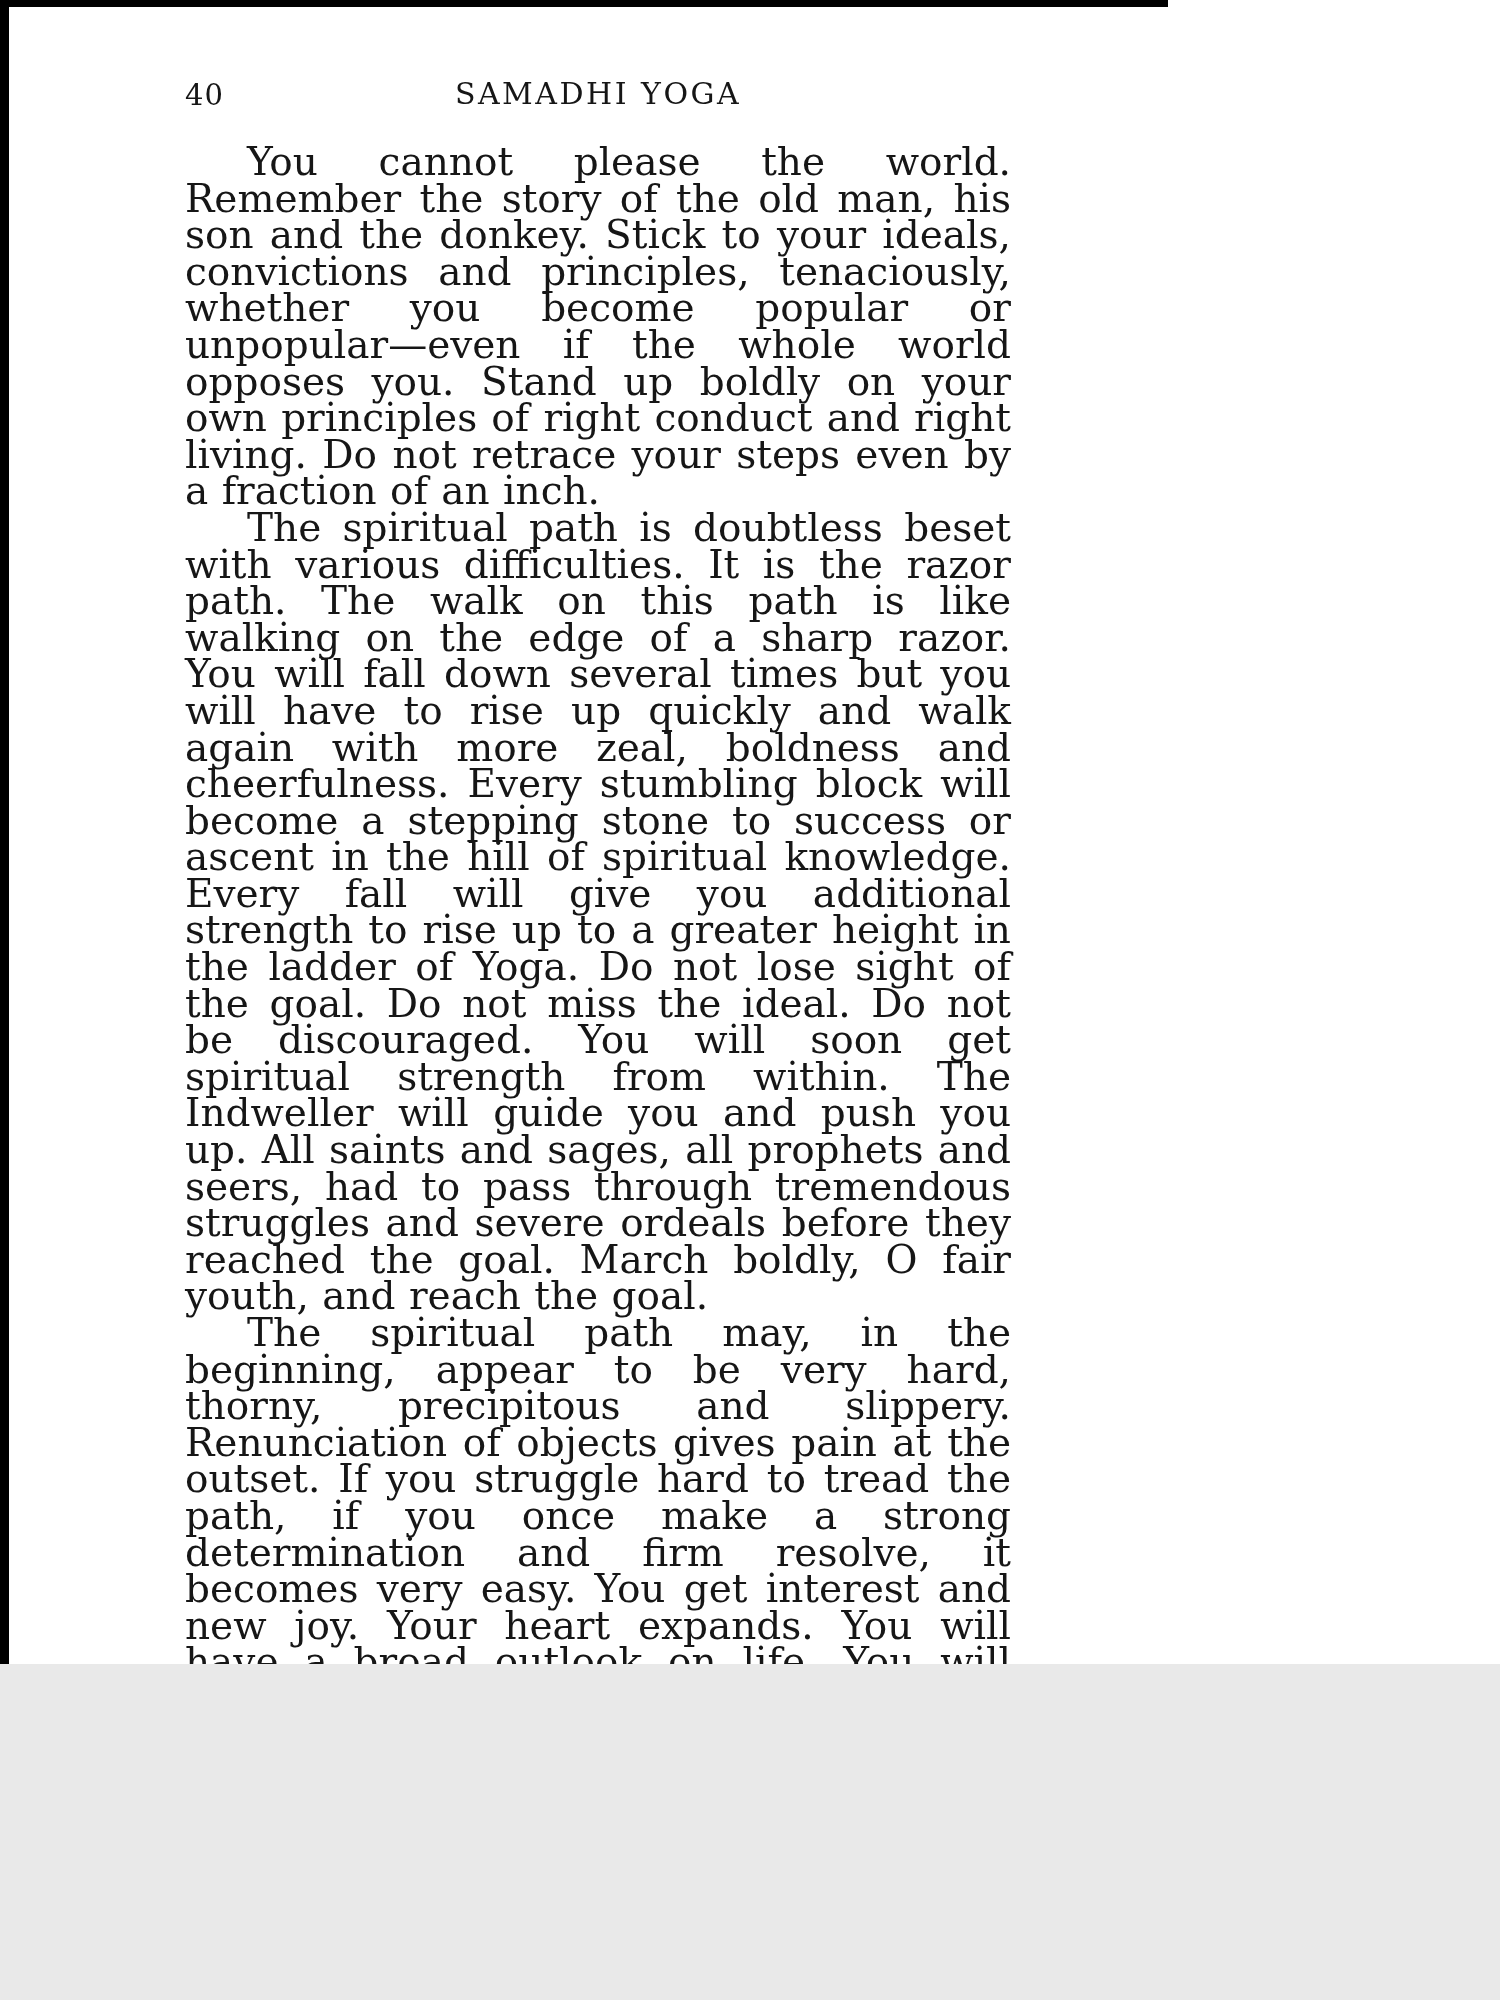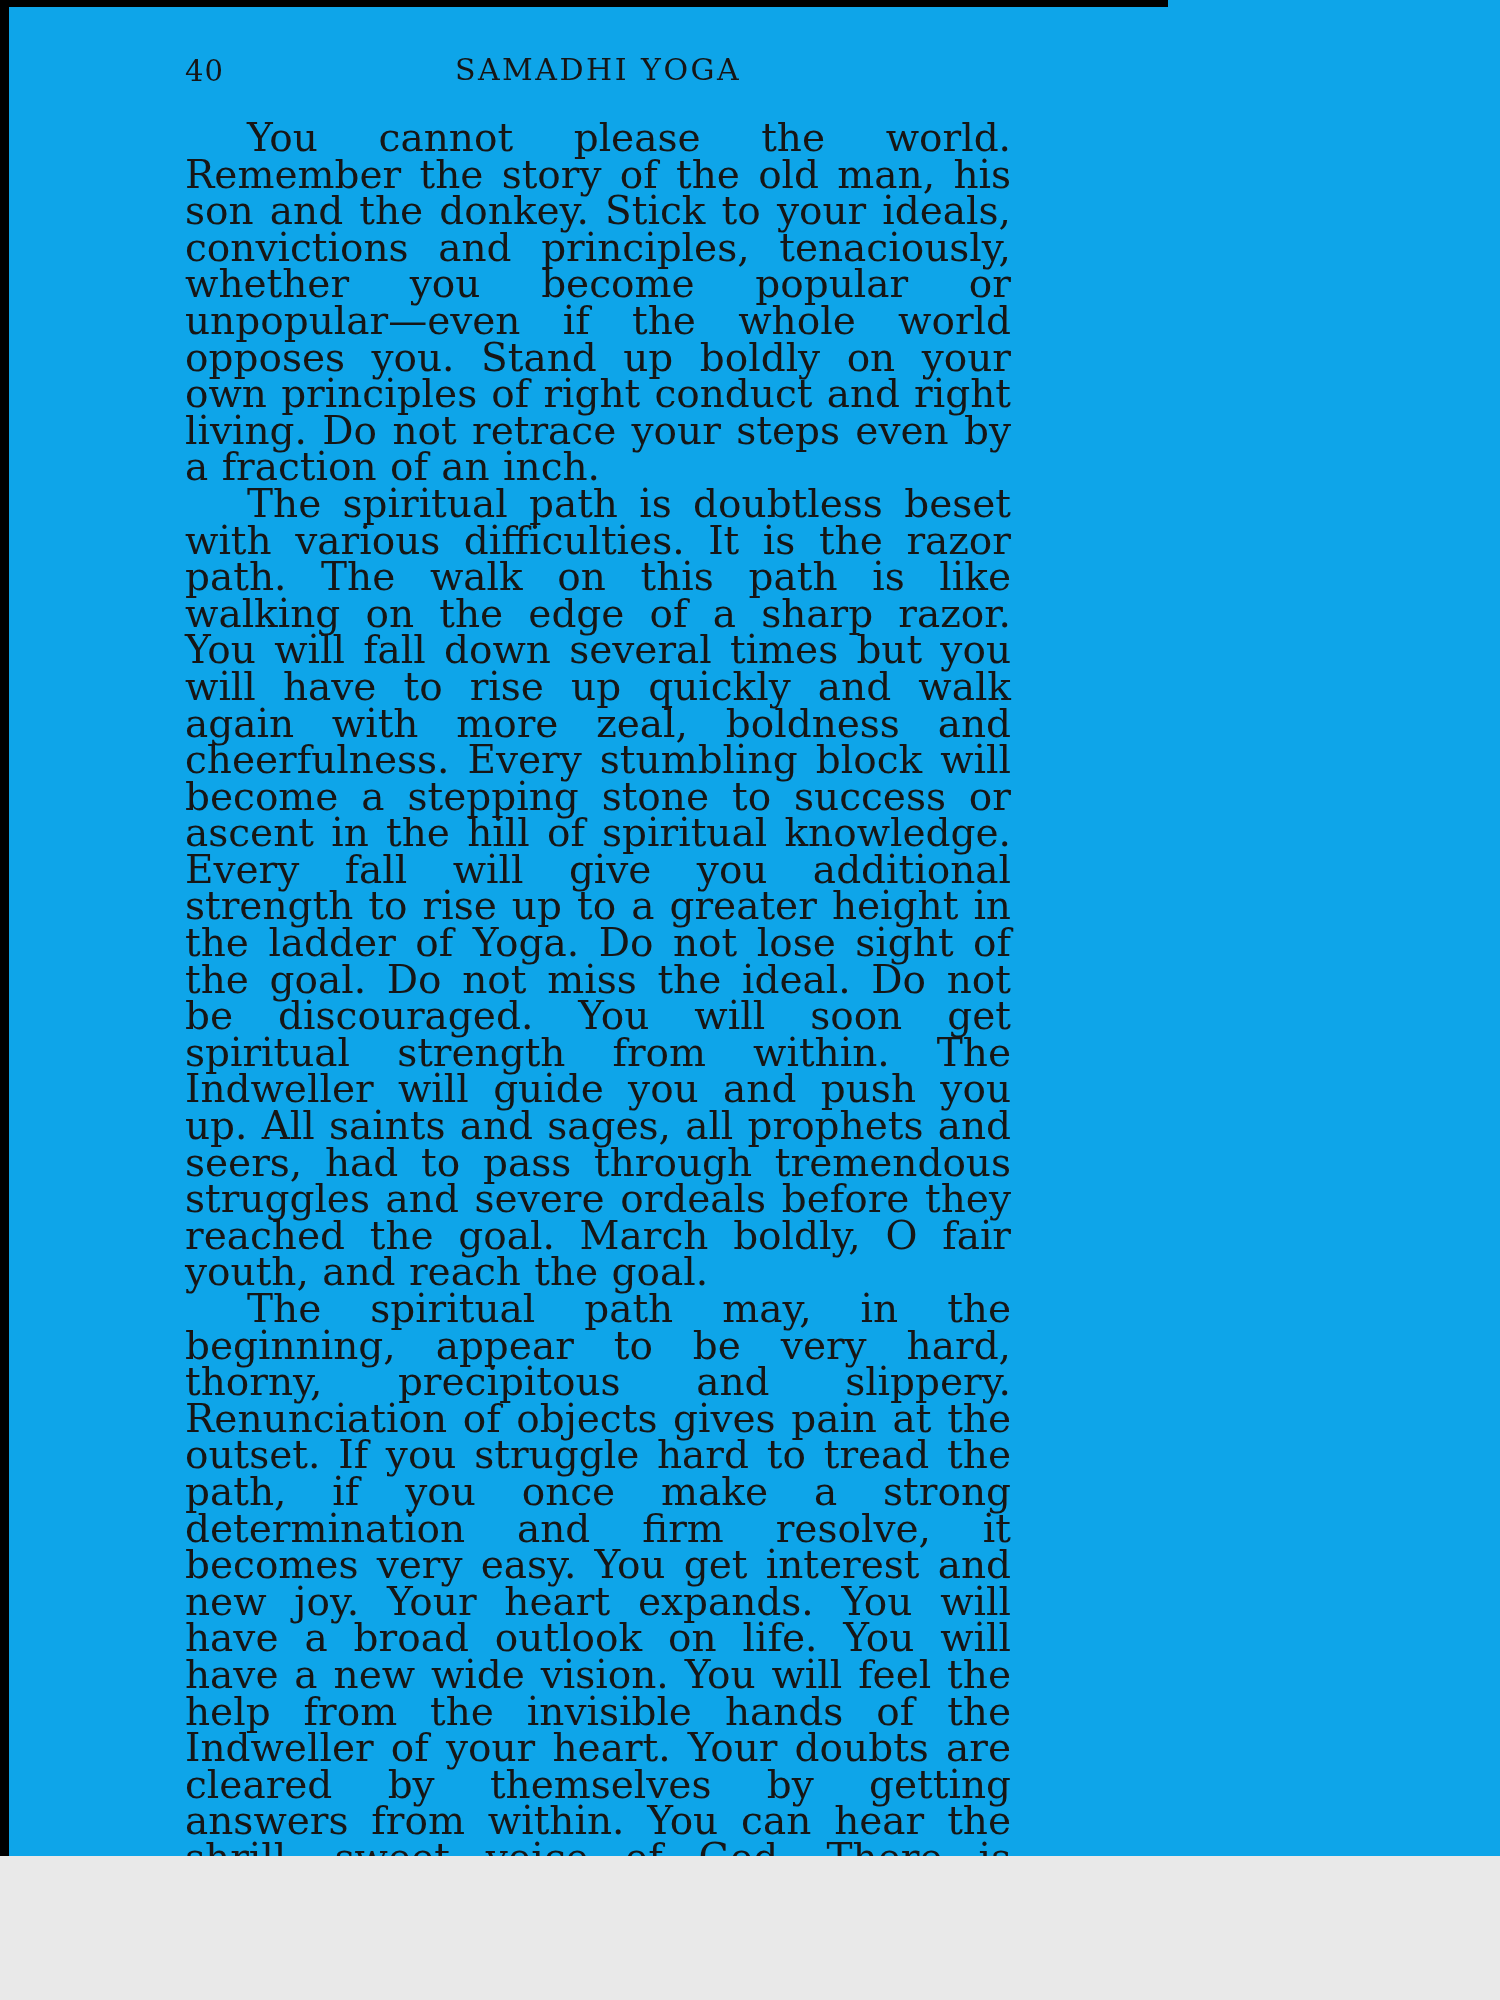--- a/index.html
+++ b/index.html
@@ -3,22 +3,22 @@
 <meta charset="utf-8">
 <style>
   html, body {
     margin: 0;
     padding: 0;
     background: #e9e9e9;
   }
   .page {
     position: relative;
     width: 1500px;
-    height: 1856px;
-    background: #0ea5e9;
+    height: 1664px;
+    background: #ffffff;
     overflow: hidden;
     font-family: "DejaVu Serif", "Liberation Serif", serif;
     color: #161616;
   }
   
   .edge-left {
     position: absolute;
     left: 0; top: 0;
     width: 9px; height: 2000px;
     background: #000000;
@@ -53,20 +53,21 @@
     left: 0;
     top: 2px;
     font-size: 29px;
     letter-spacing: 1px;
   }
   .running-title {
     display: block;
     text-align: center;
     font-size: 30px;
     letter-spacing: 2.5px;
+    margin-top: 24px;
   }
   .text-block p {
     margin: 0;
     text-align: justify;
     text-indent: 62px;
     font-size: 39px;
     line-height: 36.6px;
     word-spacing: 1px;
   }
 </style>

